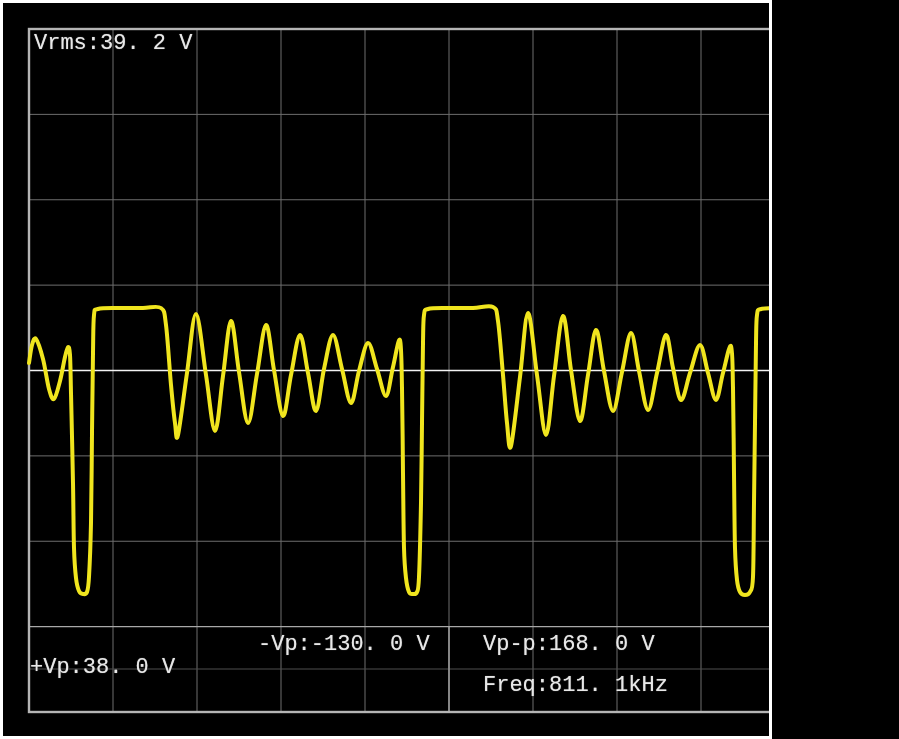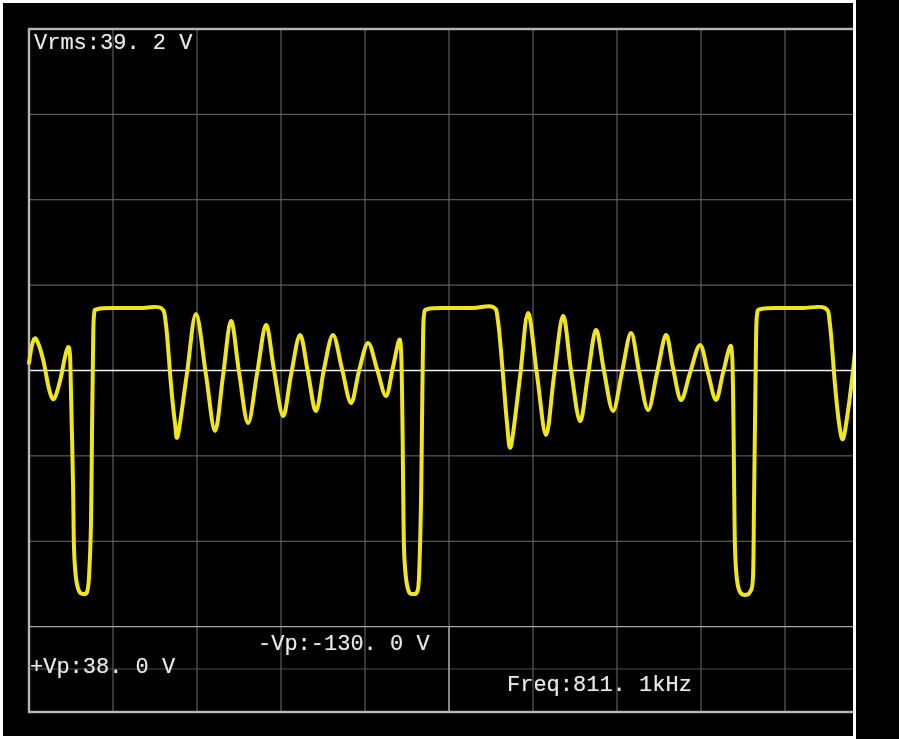--- a/index.html
+++ b/index.html
@@ -1,18 +1,18 @@
 <!DOCTYPE html>
 <html><head>
 <meta charset="utf-8">
 <style>
   html,body{margin:0;padding:0;background:#000;}
   .canvas{
     position:relative;
-    width:856px;height:739px;
+    width:772px;height:739px;
     background:#000;
     box-sizing:border-box;
     border:3px solid #ffffff;
     overflow:hidden;
     font-family:"Liberation Mono","DejaVu Sans Mono",monospace;
   }
   #scope-svg{position:absolute;left:0;top:0;width:893px;height:733px;}
   .readout{
     position:absolute;
     color:#e8e8e8;
@@ -21,21 +21,21 @@
     white-space:pre;
     letter-spacing:0px;
     text-shadow:0 0 1px #888;
   }
   .vrms   {left:31px; top:28px;}
   .vp-plus{left:27px; top:652px;text-align:center;}
   .vp-minus{left:255px;top:629px;}
   .vpp    {left:480px;top:629px;}
   .ch     {left:27px; top:670px;}
   .timebase{left:255px;top:670px;}
-  .freq   {left:480px;top:670px;margin-left:24px;}
+  .freq   {left:480px;top:670px;}
   .period {left:700px;top:670px;}
 </style>
 </head>
 <body>
 
 <div class="canvas">
   <svg id="scope-svg" viewBox="0 0 893 733">
       <line x1="110" y1="26" x2="110" y2="709" stroke="#6e6e6e" stroke-width="1"></line>
       <line x1="194" y1="26" x2="194" y2="709" stroke="#6e6e6e" stroke-width="1"></line>
       <line x1="278" y1="26" x2="278" y2="709" stroke="#6e6e6e" stroke-width="1"></line>
@@ -54,14 +54,15 @@
       <line x1="26" y1="623.625" x2="866" y2="623.625" stroke="#a8a8a8" stroke-width="1.4"></line>
       <line x1="26" y1="666" x2="866" y2="666" stroke="#4f4f4f" stroke-width="1"></line>
       <line x1="446" y1="623.625" x2="446" y2="709" stroke="#a8a8a8" stroke-width="1.4"></line>
       <rect x="26" y="26" width="840" height="683" fill="none" stroke="#b5b5b5" stroke-width="2.4"></rect>
       <path d="M 26,360 C 26.5,357 27.833333333333332,346 29,342 C 30.166666666666668,338 31.166666666666668,333.6666666666667 33,336 C 34.833333333333336,338.3333333333333 37.833333333333336,347.6666666666667 40,356 C 42.166666666666664,364.3333333333333 44.166666666666664,379.3333333333333 46,386 C 47.833333333333336,392.6666666666667 49.166666666666664,397.3333333333333 51,396 C 52.833333333333336,394.6666666666667 55.166666666666664,385 57,378 C 58.833333333333336,371 60.666666666666664,359.6666666666667 62,354 C 63.333333333333336,348.3333333333333 64.16666666666667,344.3333333333333 65,344 C 65.83333333333333,343.6666666666667 66.5,344.3333333333333 67,352 C 67.5,359.6666666666667 67.5,368.6666666666667 68,390 C 68.5,411.3333333333333 69.5,454.1666666666667 70,480 C 70.5,505.8333333333333 70.5,529.1666666666666 71,545 C 71.5,560.8333333333334 72.16666666666667,567.8333333333334 73,575 C 73.83333333333333,582.1666666666666 74.83333333333333,585.3333333333334 76,588 C 77.16666666666667,590.6666666666666 78.66666666666667,590.8333333333334 80,591 C 81.33333333333333,591.1666666666666 83,591.8333333333334 84,589 C 85,586.1666666666666 85.33333333333333,585.5 86,574 C 86.66666666666667,562.5 87.5,544 88,520 C 88.5,496 88.66666666666667,458.3333333333333 89,430 C 89.33333333333333,401.6666666666667 89.66666666666667,369.6666666666667 90,350 C 90.33333333333333,330.3333333333333 90.16666666666667,319.3333333333333 91,312 C 91.83333333333333,304.6666666666667 91,307.1666666666667 95,306 C 99,304.8333333333333 107.5,305.1666666666667 115,305 C 122.5,304.8333333333333 132.83333333333334,305 140,305 C 147.16666666666666,305 154.16666666666666,302.1666666666667 158,305 C 161.83333333333334,307.8333333333333 161.33333333333334,309.1666666666667 163,322 C 164.66666666666666,334.8333333333333 166.5,365.6666666666667 168,382 C 169.5,398.3333333333333 170.83333333333334,411.6666666666667 172,420 C 173.16666666666666,428.3333333333333 173,440.3333333333333 175,432 C 177,423.6666666666667 181,390.1666666666667 184,370 C 187,349.8333333333333 189.83333333333334,310.6666666666667 193,311 C 196.16666666666666,311.3333333333333 199.83333333333334,352.5 203,372 C 206.16666666666666,391.5 209.16666666666666,427.8333333333333 212,428 C 214.83333333333334,428.1666666666667 217.33333333333334,391.3333333333333 220,373 C 222.66666666666666,354.6666666666667 225.33333333333334,318.6666666666667 228,318 C 230.66666666666666,317.3333333333333 233.16666666666666,352 236,369 C 238.83333333333334,386 242,419.6666666666667 245,420 C 248,420.3333333333333 251,387.3333333333333 254,371 C 257,354.6666666666667 260.1666666666667,322.6666666666667 263,322 C 265.8333333333333,321.3333333333333 268.1666666666667,351.8333333333333 271,367 C 273.8333333333333,382.1666666666667 277.1666666666667,412.1666666666667 280,413 C 282.8333333333333,413.8333333333333 285.1666666666667,385.5 288,372 C 290.8333333333333,358.5 294.1666666666667,332.3333333333333 297,332 C 299.8333333333333,331.6666666666667 302.3333333333333,357.3333333333333 305,370 C 307.6666666666667,382.6666666666667 310.3333333333333,408.6666666666667 313,408 C 315.6666666666667,407.3333333333333 318.1666666666667,378.6666666666667 321,366 C 323.8333333333333,353.3333333333333 327,332 330,332 C 333,332 336,354.6666666666667 339,366 C 342,377.3333333333333 345.1666666666667,399.6666666666667 348,400 C 350.8333333333333,400.3333333333333 353.1666666666667,378 356,368 C 358.8333333333333,358 362,340.3333333333333 365,340 C 368,339.6666666666667 371,357.1666666666667 374,366 C 377,374.8333333333333 380.3333333333333,393.3333333333333 383,393 C 385.6666666666667,392.6666666666667 387.6666666666667,373.3333333333333 390,364 C 392.3333333333333,354.6666666666667 395.5,333.5 397,337 C 398.5,340.5 398.5,362.8333333333333 399,385 C 399.5,407.1666666666667 399.6666666666667,443.3333333333333 400,470 C 400.3333333333333,496.6666666666667 400.5,527.5 401,545 C 401.5,562.5 402.1666666666667,567.6666666666666 403,575 C 403.8333333333333,582.3333333333334 404.8333333333333,586.3333333333334 406,589 C 407.1666666666667,591.6666666666666 408.6666666666667,591 410,591 C 411.3333333333333,591 413,591.8333333333334 414,589 C 415,586.1666666666666 415.3333333333333,588.8333333333334 416,574 C 416.6666666666667,559.1666666666666 417.5,525.6666666666666 418,500 C 418.5,474.3333333333333 418.6666666666667,446.6666666666667 419,420 C 419.3333333333333,393.3333333333333 419.6666666666667,358 420,340 C 420.3333333333333,322 420.1666666666667,317.6666666666667 421,312 C 421.8333333333333,306.3333333333333 421,307.1666666666667 425,306 C 429,304.8333333333333 437.5,305.1666666666667 445,305 C 452.5,304.8333333333333 462.5,305.1666666666667 470,305 C 477.5,304.8333333333333 485.8333333333333,301.8333333333333 490,304 C 494.1666666666667,306.1666666666667 493.3333333333333,306.6666666666667 495,318 C 496.6666666666667,329.3333333333333 498.5,355 500,372 C 501.5,389 502.6666666666667,408.1666666666667 504,420 C 505.3333333333333,431.8333333333333 505.8333333333333,450.6666666666667 508,443 C 510.1666666666667,435.3333333333333 514.1666666666666,396.1666666666667 517,374 C 519.8333333333334,351.8333333333333 522.1666666666666,310.3333333333333 525,310 C 527.8333333333334,309.6666666666667 531,351.6666666666667 534,372 C 537,392.3333333333333 540.1666666666666,431.8333333333333 543,432 C 545.8333333333334,432.1666666666667 548.1666666666666,392.8333333333333 551,373 C 553.8333333333334,353.1666666666667 557.1666666666666,314 560,313 C 562.8333333333334,312 565.1666666666666,349.5 568,367 C 570.8333333333334,384.5 574.1666666666666,417.1666666666667 577,418 C 579.8333333333334,418.8333333333333 582.3333333333334,387.1666666666667 585,372 C 587.6666666666666,356.8333333333333 590.3333333333334,327.6666666666667 593,327 C 595.6666666666666,326.3333333333333 598.1666666666666,354.5 601,368 C 603.8333333333334,381.5 607,407.8333333333333 610,408 C 613,408.1666666666667 616,382 619,369 C 622,356 625.1666666666666,330.1666666666667 628,330 C 630.8333333333334,329.8333333333333 633.1666666666666,355.1666666666667 636,368 C 638.8333333333334,380.8333333333333 642,406.6666666666667 645,407 C 648,407.3333333333333 651,382.5 654,370 C 657,357.5 660.3333333333334,332.8333333333333 663,332 C 665.6666666666666,331.1666666666667 667.5,354.1666666666667 670,365 C 672.5,375.8333333333333 675.1666666666666,396.1666666666667 678,397 C 680.8333333333334,397.8333333333333 683.8333333333334,379.1666666666667 687,370 C 690.1666666666666,360.8333333333333 694,342 697,342 C 700,342 702.3333333333334,360.8333333333333 705,370 C 707.6666666666666,379.1666666666667 710.5,397 713,397 C 715.5,397 717.5,379 720,370 C 722.5,361 726.3333333333334,340.5 728,343 C 729.6666666666666,345.5 729.5,363.8333333333333 730,385 C 730.5,406.1666666666667 730.6666666666666,443.3333333333333 731,470 C 731.3333333333334,496.6666666666667 731.5,527.1666666666666 732,545 C 732.5,562.8333333333334 733.1666666666666,569.6666666666666 734,577 C 734.8333333333334,584.3333333333334 735.6666666666666,586.5 737,589 C 738.3333333333334,591.5 740.3333333333334,592 742,592 C 743.6666666666666,592 745.6666666666666,592 747,589 C 748.3333333333334,586 749.3333333333334,588.8333333333334 750,574 C 750.6666666666666,559.1666666666666 750.6666666666666,525.6666666666666 751,500 C 751.3333333333334,474.3333333333333 751.6666666666666,446.6666666666667 752,420 C 752.3333333333334,393.3333333333333 752.6666666666666,358 753,340 C 753.3333333333334,322 753.1666666666666,317.6666666666667 754,312 C 754.8333333333334,306.3333333333333 754,307.1666666666667 758,306 C 762,304.8333333333333 771,305.1666666666667 778,305 C 785,304.8333333333333 792.6666666666666,305 800,305 C 807.3333333333334,305 817.5,302.1666666666667 822,305 C 826.5,307.8333333333333 825.3333333333334,309.1666666666667 827,322 C 828.6666666666666,334.8333333333333 830.5,365.6666666666667 832,382 C 833.5,398.3333333333333 834.6666666666666,411 836,420 C 837.3333333333334,429 838.5,438 840,436 C 841.5,434 843.3333333333334,419.3333333333333 845,408 C 846.6666666666666,396.6666666666667 848.5,381 850,368 C 851.5,355 852.6666666666666,339.5 854,330 C 855.3333333333334,320.5 856.6666666666666,310.6666666666667 858,311 C 859.3333333333334,311.3333333333333 860.6666666666666,324.3333333333333 862,332 C 863.3333333333334,339.6666666666667 865.3333333333334,352.8333333333333 866,357" fill="none" stroke="#f0e51e" stroke-width="4" stroke-linecap="round" stroke-linejoin="round"></path>
     </svg>
 
   <div class="readout vrms">Vrms:39. 2 V</div>
   <div class="readout vp-plus">+Vp:38. 0 V</div>
   <div class="readout vp-minus">-Vp:-130. 0 V</div>
+  <div class="readout vpp">Vp-p:168. 0 V</div>
   <div class="readout freq">Freq:811. 1kHz</div>
 </div>
 
 </body></html>

